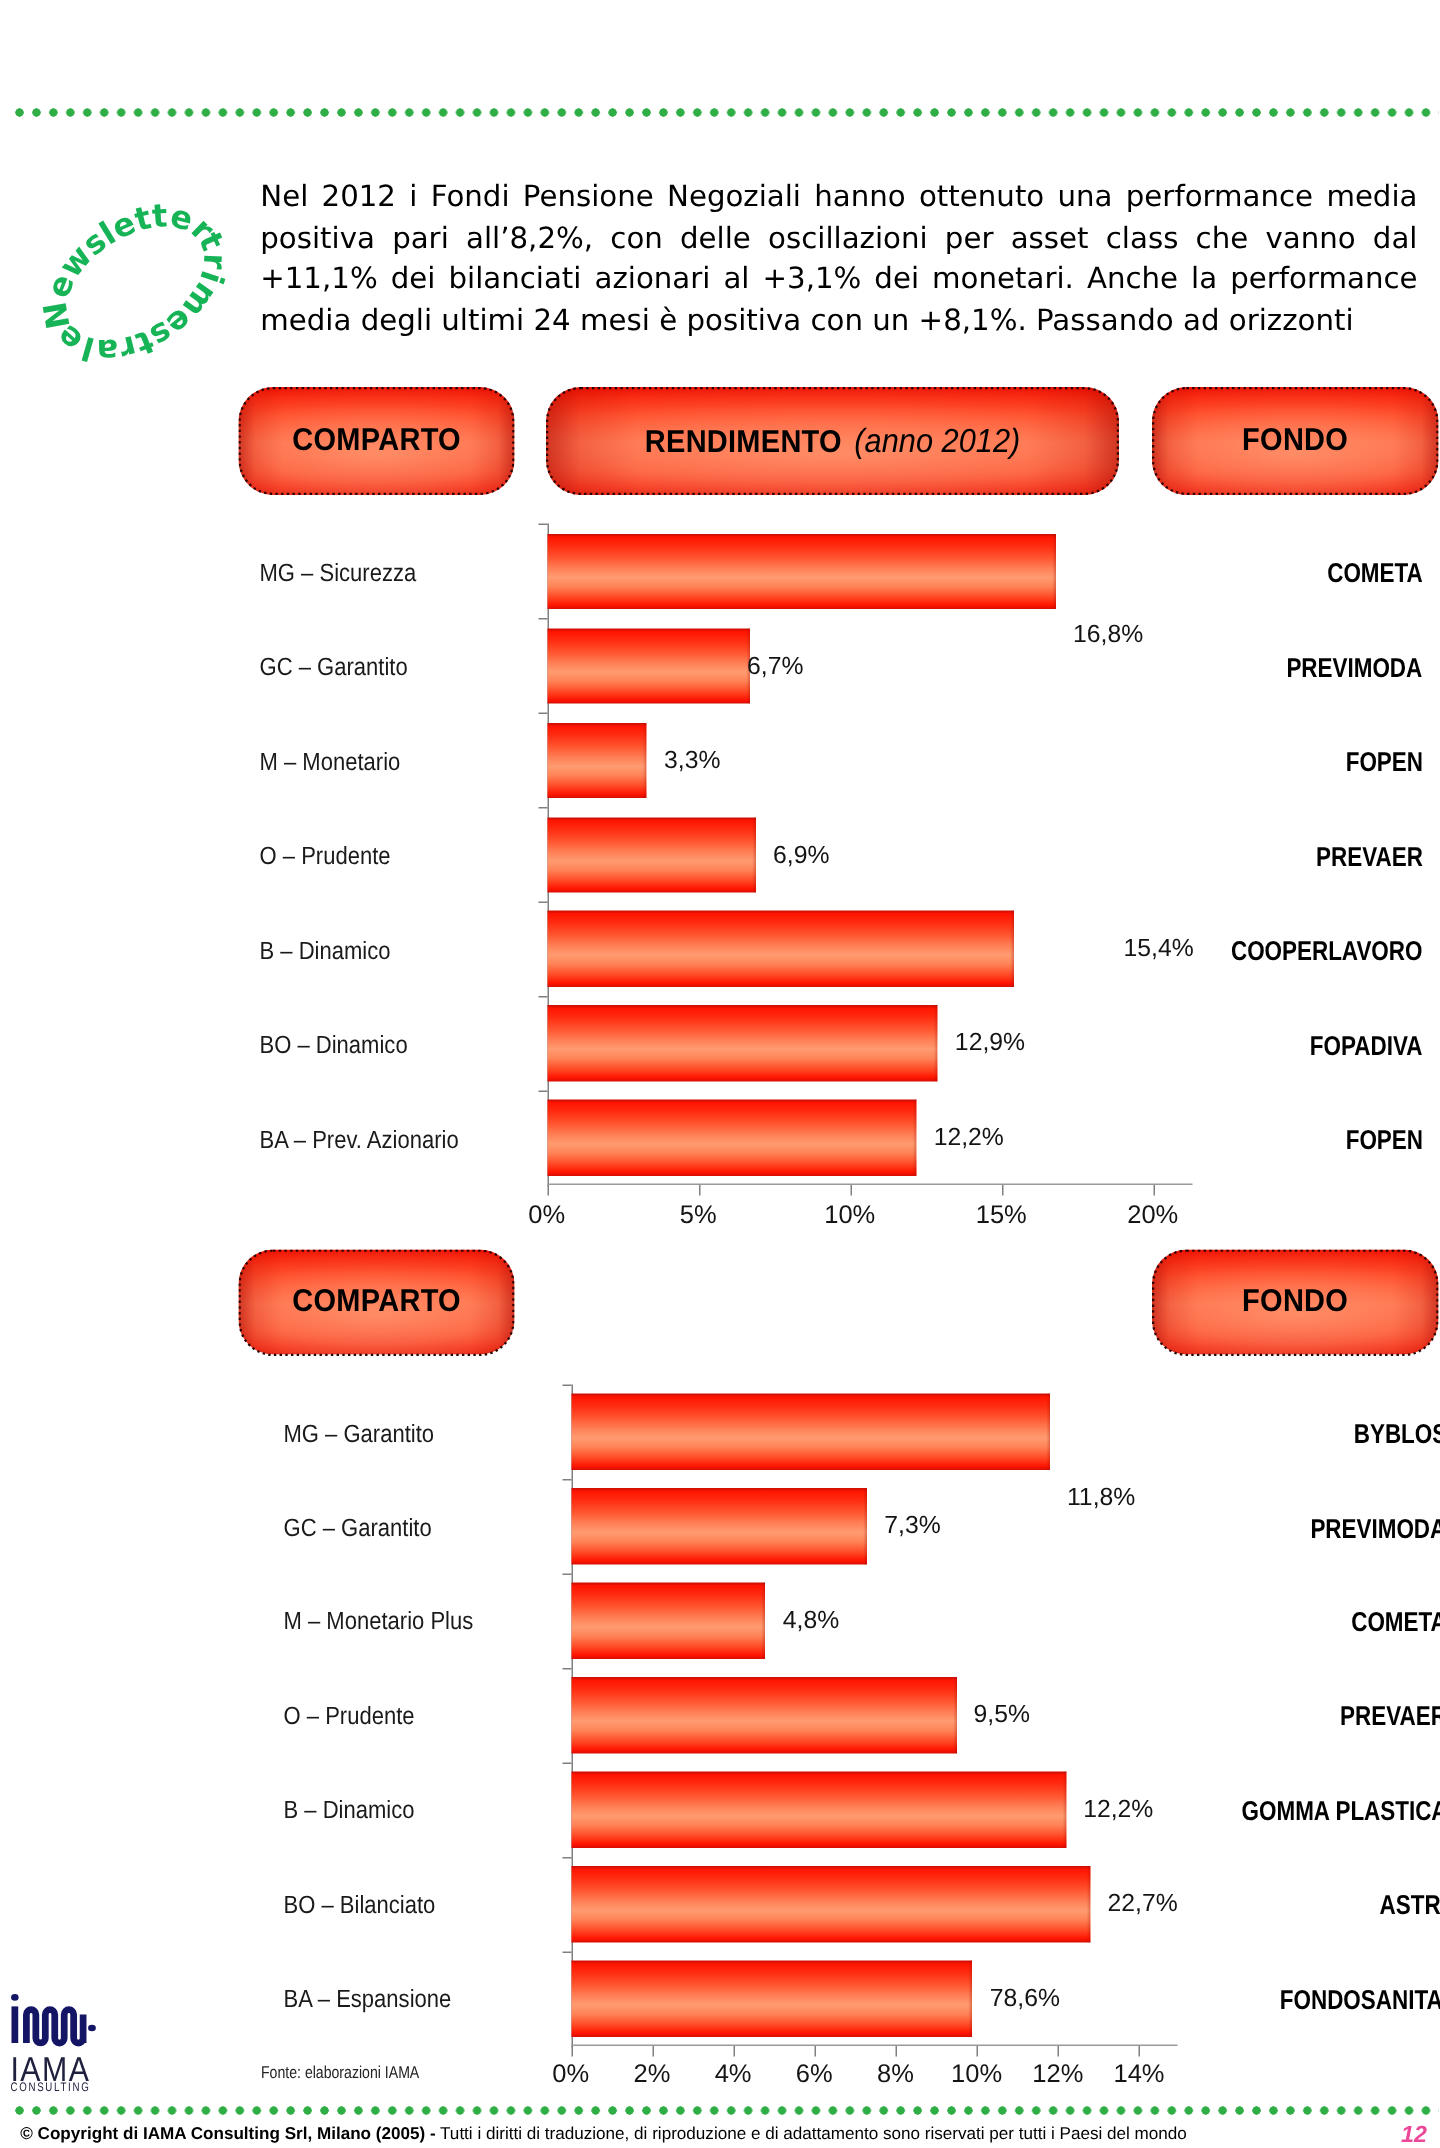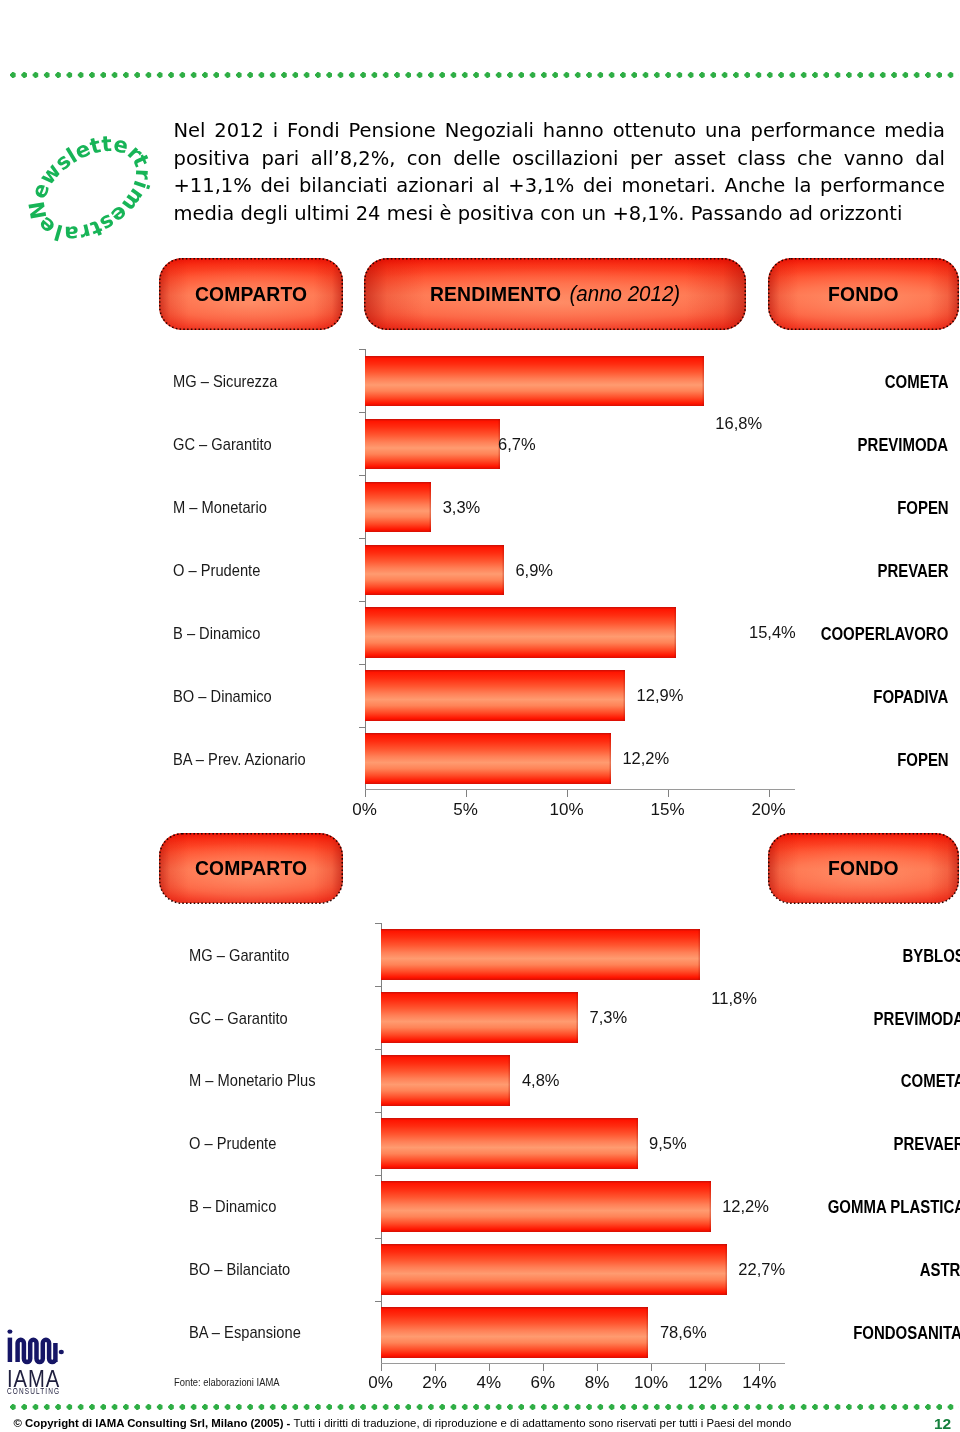--- a/index.html
+++ b/index.html
@@ -91,21 +91,21 @@
     font-weight:400;letter-spacing:1.1px;transform:scaleX(0.878);transform-origin:0 0;color:#20203f;line-height:1;white-space:nowrap;}
   .iama-sub{position:absolute;left:1.4px;top:58px;font-family:"Liberation Sans",sans-serif;font-size:8.3px;
     letter-spacing:1.45px;transform:scaleX(0.78);transform-origin:0 0;color:#20203f;line-height:1;white-space:nowrap;}
 
   
   .footer{position:absolute;left:0;top:1414px;width:960px;height:22px;}
   .footer-text{position:absolute;left:13.5px;top:2px;font-family:"Liberation Sans",sans-serif;font-size:11.4px;
     color:#000;white-space:nowrap;line-height:14px;}
   .footer-text .fb{font-weight:700;}
   .footer-page{position:absolute;left:934px;top:1.5px;font-family:"Liberation Sans",sans-serif;font-size:15.5px;
-    font-weight:700;color:#15803d;line-height:16px;}
+    font-weight:700;font-style:italic;color:#ec4899;line-height:16px;}
 </style>
 </head>
 <body>
 
 <div class="page">
 
 
   <div class="dotrule dotrule-top"></div>
 
   <div class="stamp">

